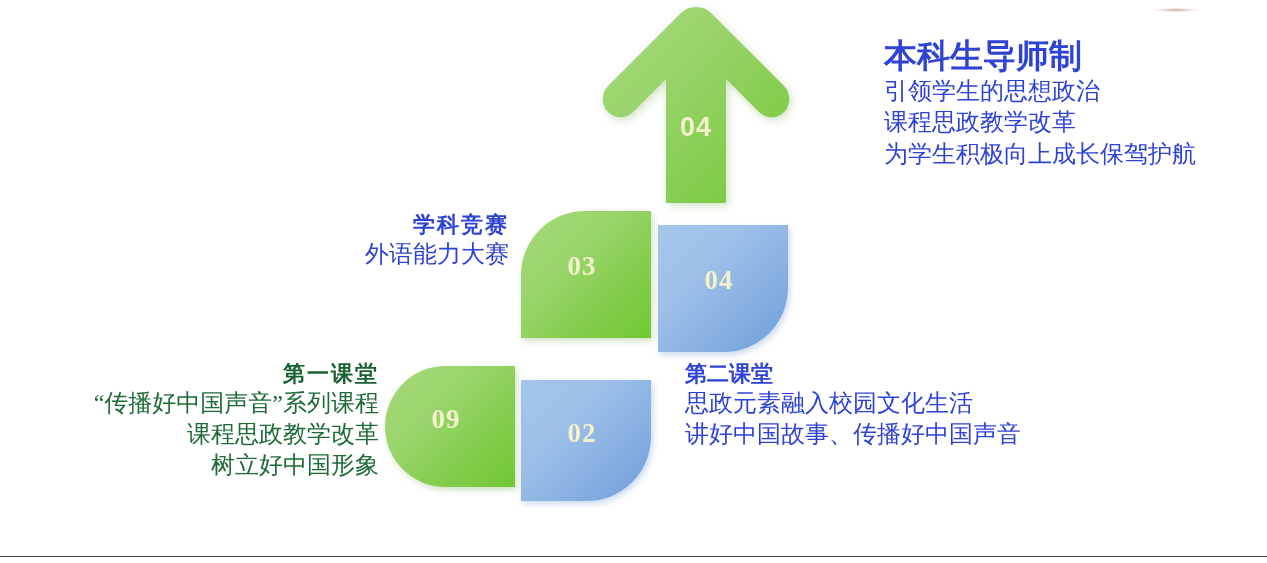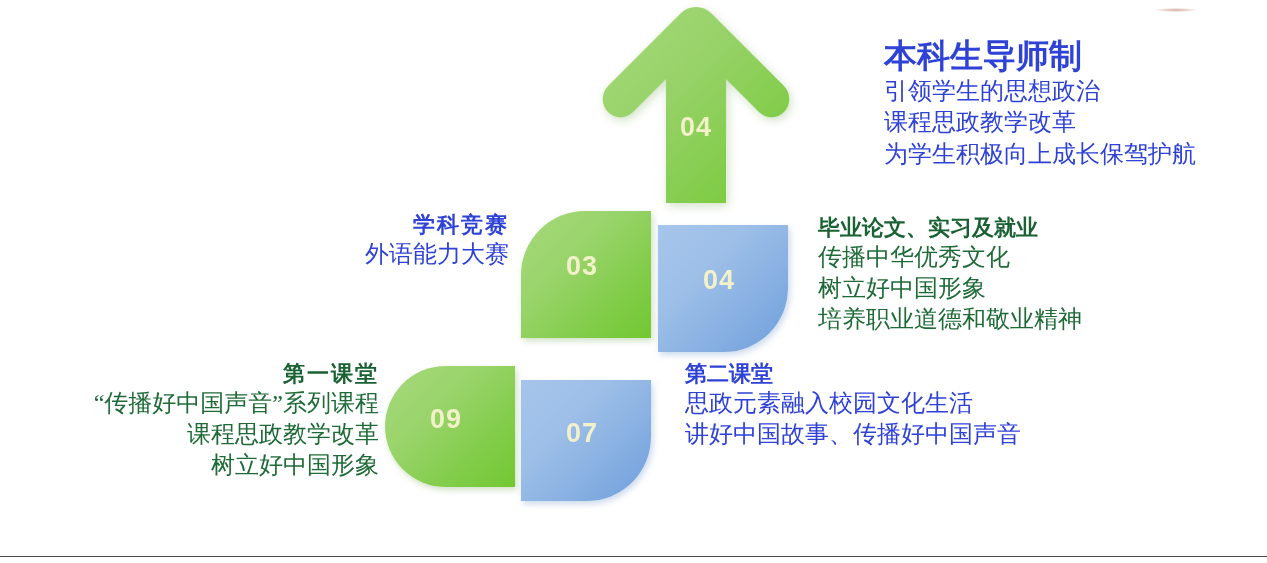--- a/index.html
+++ b/index.html
@@ -24,21 +24,21 @@
   .block {
     position: absolute;
     box-sizing: border-box;
   }
 
   .block .num {
     position: absolute;
     left: 0;
     right: 8px;
     text-align: center;
-    font-family: Liberation Sans, sans-serif;
+    font-family: Liberation Serif, serif;
     font-weight: bold;
     color: #f2f1ca;
     letter-spacing: 1px;
     user-select: none;
   }
 
   
   .g-green {
     background: linear-gradient(135deg, #a6d97b 0%, #99d46b 38%, #84cd4d 68%, #72c832 100%);
     box-shadow: 2px 3px 6px rgba(120, 170, 90, 0.35);
@@ -220,40 +220,34 @@
 
   <div class="txtgroup blue-text align-right" id="text-03">
     <div class="head">学科竞赛</div>
     <div class="line">外语能力大赛</div>
   </div>
 
   <div class="block g-blue" id="block-04">
     <span class="num">04</span>
   </div>
 
-  <div class="txtgroup green-text align-left" id="text-04">
-    <div class="head">毕业论文、实习及就业</div>
-    <div class="line">传播中华优秀文化</div>
-    <div class="line">树立好中国形象</div>
-    <div class="line">培养职业道德和敬业精神</div>
-  </div>
 
   <div class="block g-green" id="block-01">
     <span class="num">09</span>
   </div>
 
   <div class="txtgroup green-text align-right" id="text-01">
     <div class="head">第一课堂</div>
     <div class="line">“传播好中国声音”系列课程</div>
     <div class="line">课程思政教学改革</div>
     <div class="line">树立好中国形象</div>
   </div>
 
   <div class="block g-blue" id="block-02">
-    <span class="num">07</span>
+    <span class="num">02</span>
   </div>
 
   <div class="txtgroup blue-text align-left" id="text-02">
     <div class="head">第二课堂</div>
     <div class="line">思政元素融入校园文化生活</div>
     <div class="line">讲好中国故事、传播好中国声音</div>
   </div>
 
   <div id="corner-mark"></div>
   <div id="bottom-rule"></div>

